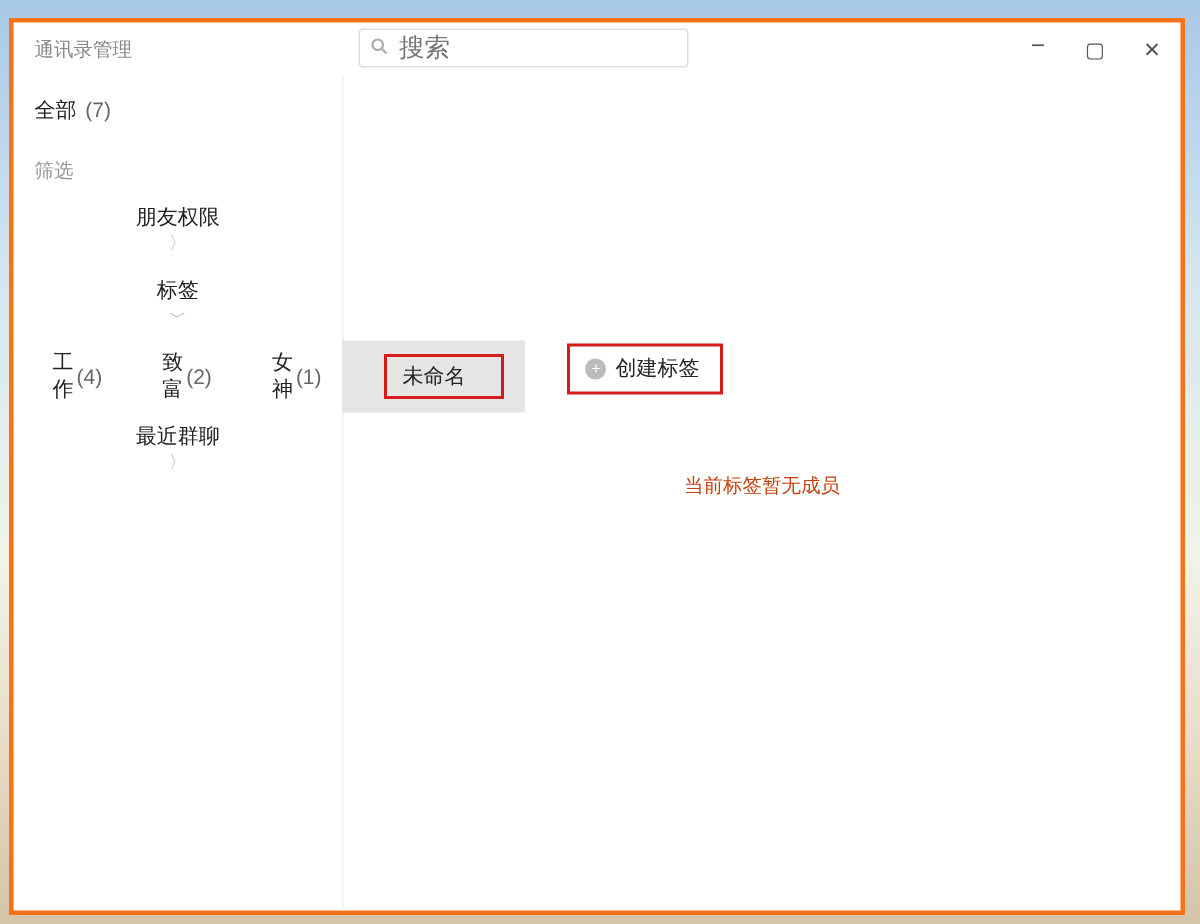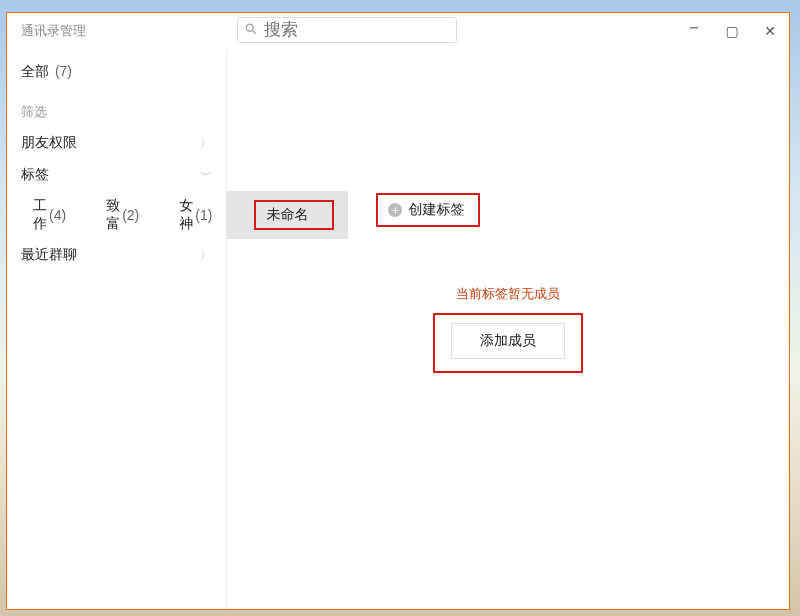--- a/index.html
+++ b/index.html
@@ -13,21 +13,21 @@
       overflow: hidden;
       position: relative;
     }
     .window {
       position: absolute;
       left: 6px;
       top: 12px;
       width: 784px;
       height: 598px;
       background: #fff;
-      border: 1px solid #f97316;
+      border: 3px solid #f97316;
       display: flex;
       flex-direction: column;
     }
     .titlebar {
       display: flex;
       align-items: center;
       justify-content: space-between;
       height: 36px;
       padding: 0 0 0 14px;
     }
@@ -68,24 +68,25 @@
       cursor: pointer;
     }
     .sidebar-filter-label {
       padding: 12px 14px 6px;
       color: #999;
       font-size: 13px;
     }
     .sidebar-row {
       display: flex;
       align-items: center;
-      justify-content: space-between;
+      justify-content: flex-end;
       padding: 7px 14px;
       color: #222;
       cursor: pointer;
+      flex-direction: column;
     }
     .chevron {
       color: #bbb;
       font-size: 12px;
     }
     .tag-children {
       display: flex;
       flex-direction: row;
     }
     .tag-item {
@@ -278,22 +279,19 @@
           <svg viewBox="0 0 24 24" fill="none" stroke="currentColor" stroke-width="2.5">
               <circle cx="10" cy="10" r="6"></circle>
               <line x1="20" y1="20" x2="15" y2="15"></line>
             </svg>
         </span>
         <input class="search-input" type="text" placeholder="搜索" style="">
       </div>
 
       <div class="empty-state">
         <div class="empty-text">当前标签暂无成员</div>
-        <div class="add-member-hl hl-box">
-          <div class="add-member-btn">添加成员</div>
-        </div>
       </div>
 
     </div>
 
   </div>
 
 </div>
 
 </body></html>

